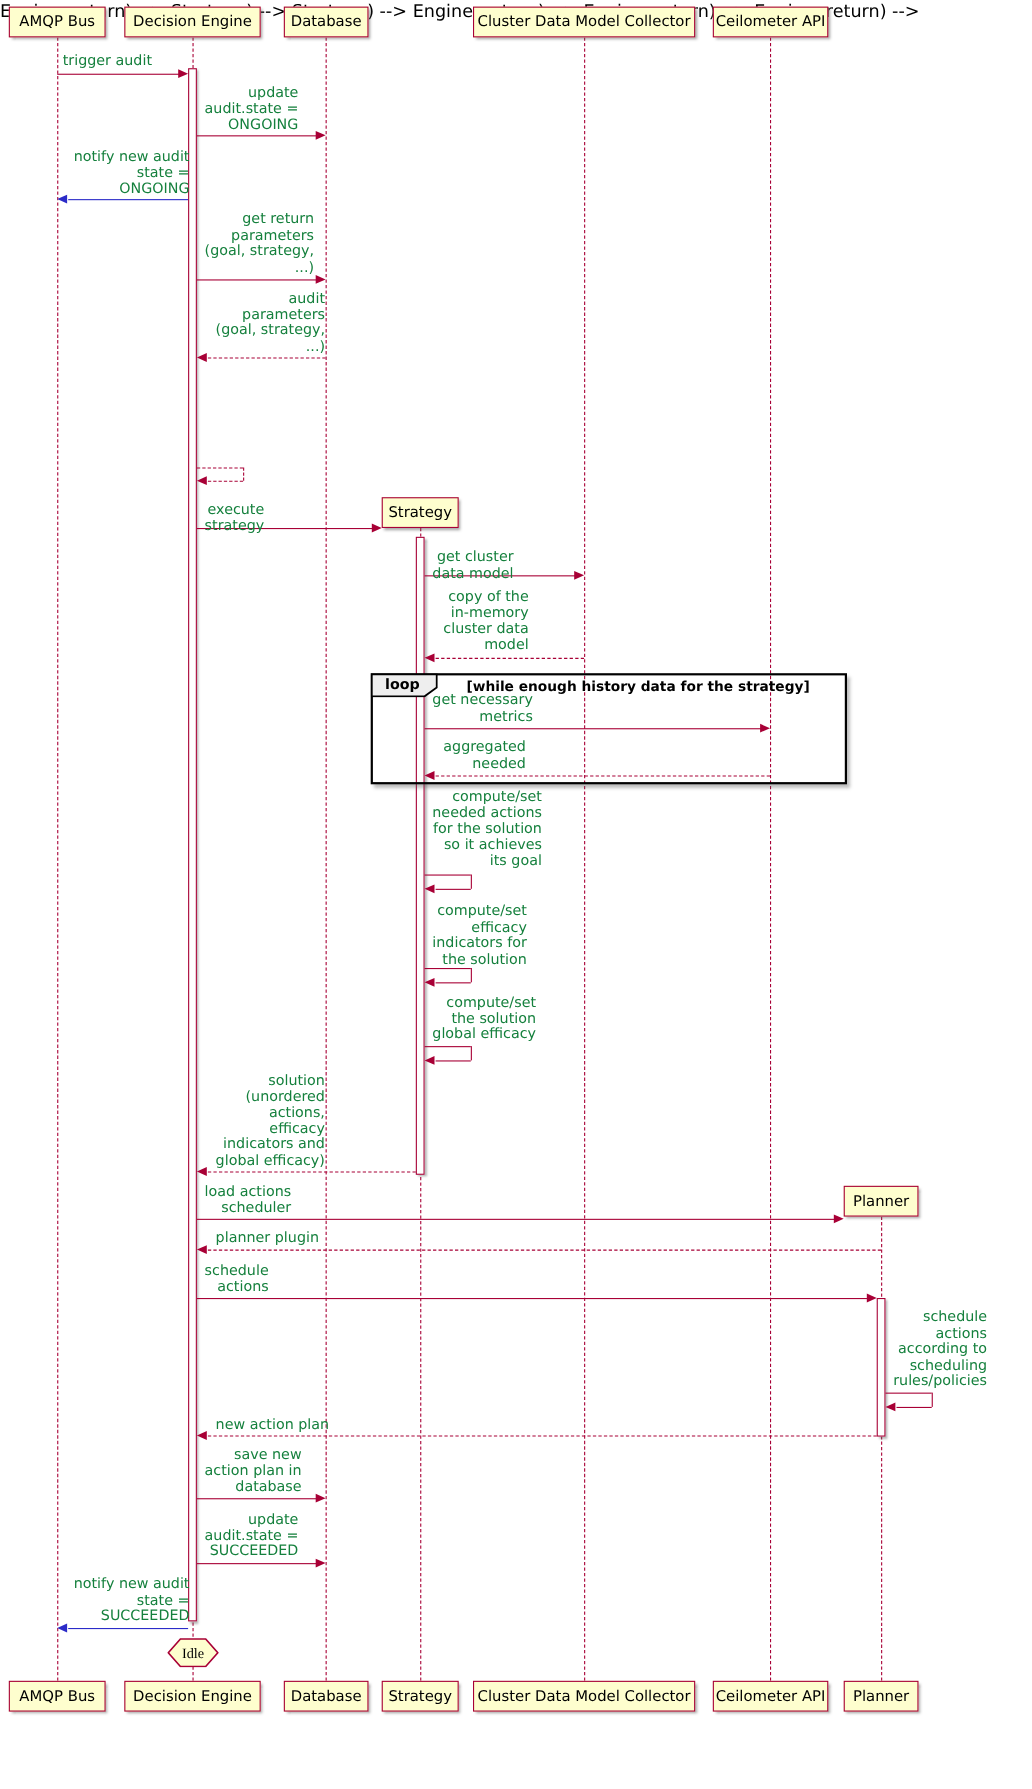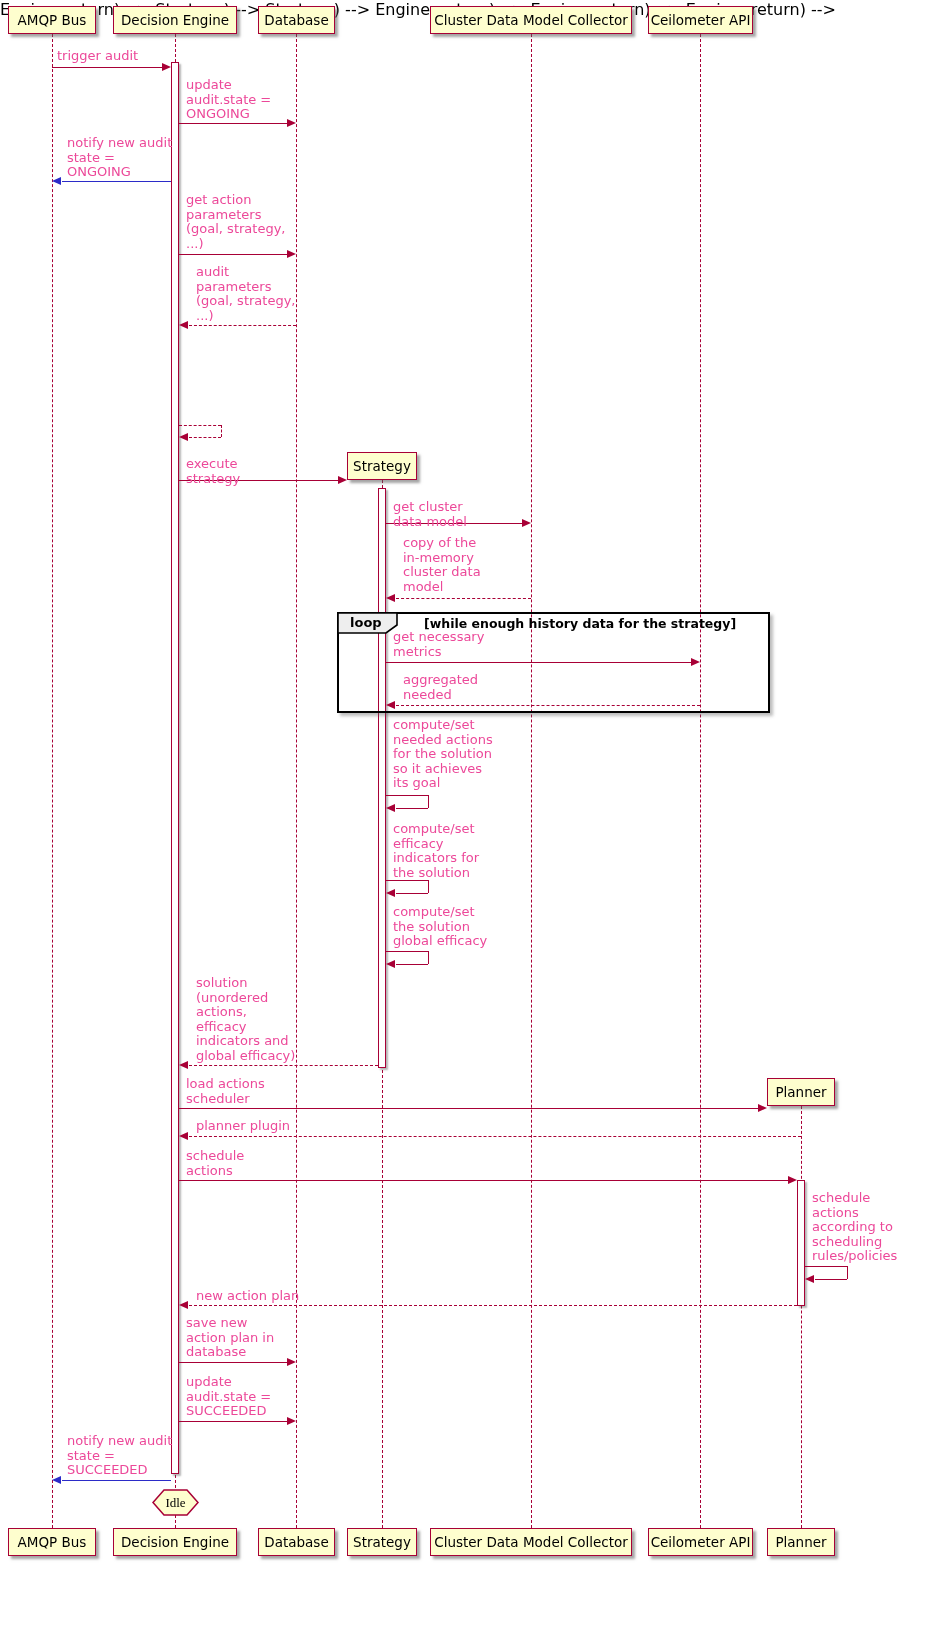--- a/index.html
+++ b/index.html
@@ -23,21 +23,21 @@
 
   .activation {
     position:absolute; width:8px;
     background:#ffffff; border:1px solid var(--border,#A80036);
     box-shadow:2px 2px 2px rgba(90,90,90,.45);
     z-index:2;
   }
 
   .msg-label {
     position:absolute; font-size:13px; line-height:14.6px;
-    white-space:pre-line; z-index:4; color:#ec4899;
+    white-space:pre-line; z-index:4; color:#15803d;text-align:right;
   }
 
   .line  { position:absolute; height:0; border-top:1px solid var(--arrow,#A80036); z-index:3; }
   .line.dashed { border-top-style:dashed; }
   .line.blue { border-top-color:var(--notify_arrow,#2B2BC8); }
 
   .vline { position:absolute; width:0; border-left:1px solid var(--arrow,#A80036); z-index:3; }
   .vline.dashed { border-left-style:dashed; }
 
   .ah { position:absolute; width:0; height:0; z-index:4; }
@@ -102,21 +102,21 @@
   <div class="ah right" style="left:287px;top:119px"></div>
 
   
   <div class="msg-label" style="left:67px;top:136px">notify new audit
 state =
 ONGOING</div>
   <div class="line blue" style="left:62px;top:181px;width:109px"></div>
   <div class="ah left blue" style="left:52px;top:177px"></div>
 
   
-  <div class="msg-label" style="left:186px;top:193px">get action
+  <div class="msg-label" style="left:186px;top:193px">get return
 parameters
 (goal, strategy,
 ...)</div>
   <div class="line" style="left:179px;top:254px;width:109px"></div>
   <div class="ah right" style="left:287px;top:250px"></div>
 
    Engine, return) --&gt;
   <div class="msg-label" style="left:196px;top:265px">audit
 parameters
 (goal, strategy,

